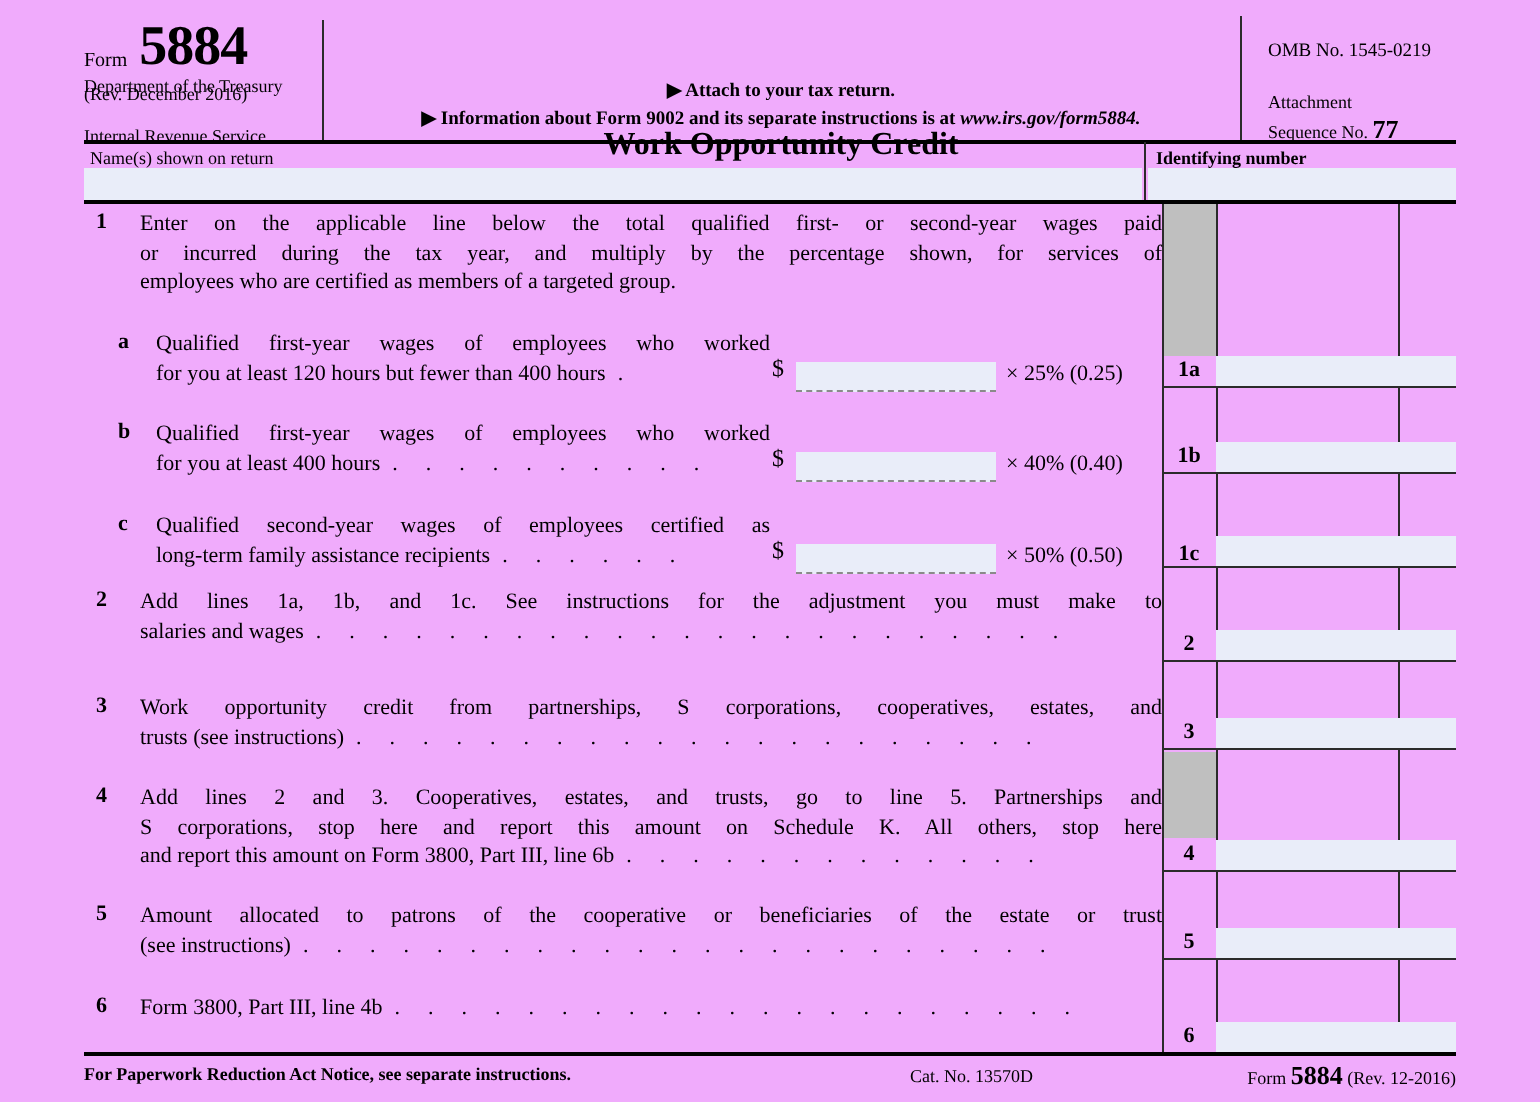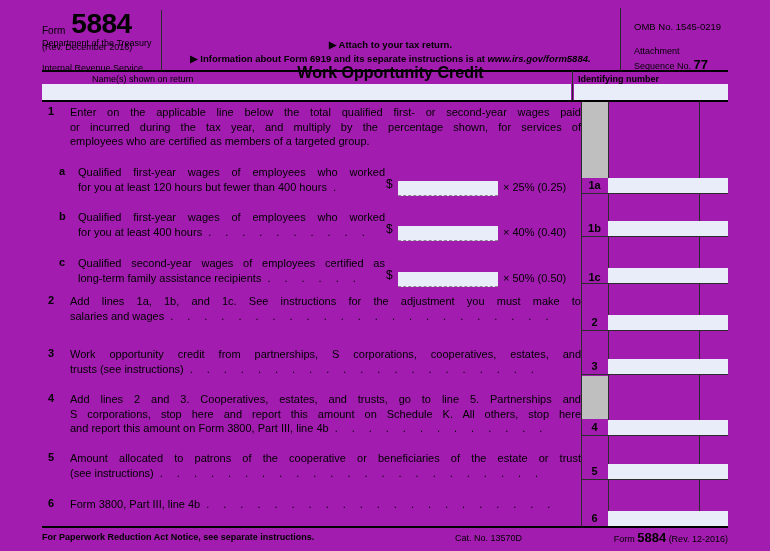--- a/index.html
+++ b/index.html
@@ -1,18 +1,18 @@
 <!DOCTYPE html>
 <html><head>
 <meta charset="utf-8">
 <style>
   html,body { margin:0; padding:0; background:#ffffff; }
   #page {
-    position:relative; width:770px; height:551px; background:#a21caf;
-    font-family:Liberation Sans, sans-serif; color:#000;
+    position:relative; width:770px; height:551px; background:#f0abfc;
+    font-family:Liberation Serif, serif; color:#000;
     overflow:hidden;
   }
   .abs { position:absolute; }
   .vline { position:absolute; width:1px; background:#2b2b2b; }
   .hline { position:absolute; height:1px; background:#2b2b2b; }
   .thick { background:#000; }
   .blue  { background:#e9edf9; }
   .grayc { background:#bfbfbf; }
   .small9  { font-size:9px;  line-height:10px; }
   .small10 { font-size:10px; line-height:11px; }
@@ -40,34 +40,34 @@
   <div class="abs" style="left:42px;top:12px;display:flex;align-items:flex-end;">
     <span class="small10">Form</span>
     <span style="font-size:28px;font-weight:bold;line-height:24px;letter-spacing:-0.5px;margin-left:6px;">5884</span>
   </div>
   <div class="abs small9" style="left:42px;top:42px;">(Rev. December 2016)</div>
   <div class="abs small9" style="left:42px;top:38px;">Department of the Treasury</div>
   <div class="abs small9" style="left:42px;top:63px;">Internal Revenue Service</div>
 
   <div class="hdr-center bold" style="top:24px;font-size:16px;margin-top:40px;">Work Opportunity Credit</div>
   <div class="hdr-center bold" style="top:39px;font-size:9.5px;">▶ Attach to your tax return.</div>
-  <div class="hdr-center bold" style="top:53px;font-size:9.5px;"><span>▶ Information about Form 6919 and its separate instructions is at </span><span style="font-style:italic;">www.irs.gov/form5884.</span></div>
+  <div class="hdr-center bold" style="top:53px;font-size:9.5px;"><span>▶ Information about Form 9002 and its separate instructions is at </span><span style="font-style:italic;">www.irs.gov/form5884.</span></div>
 
   <div class="abs" style="left:634px;top:21px;font-size:9.5px;">OMB No. 1545-0219</div>
   <div class="abs small9" style="left:634px;top:46px;">Attachment</div>
   <div class="abs" style="left:634px;top:57px;font-size:9px;">
     <span>Sequence No.</span>
     <span style="font-size:13px;font-weight:bold;">77</span>
   </div>
 
   <div class="vline" style="left:161px;top:10px;height:61px;"></div>
   <div class="vline" style="left:620px;top:8px;height:63px;"></div>
   <div class="abs thick" style="left:42px;top:70px;width:686px;height:2px;"></div>
 
-  <div class="abs small9" style="left:45px;top:74px;margin-left:47px;">Name(s) shown on return</div>
+  <div class="abs small9" style="left:45px;top:74px;">Name(s) shown on return</div>
   <div class="abs blue" style="left:42px;top:84px;width:529px;height:16px;font-size:10px;"></div>
   <div class="vline" style="left:572px;top:71px;height:29px;"></div>
   <div class="abs small9 bold" style="left:578px;top:74px;">Identifying number</div>
   <div class="abs blue" style="left:574px;top:84px;width:154px;height:16px;font-size:10px;"></div>
   <div class="abs thick" style="left:42px;top:100px;width:686px;height:2px;"></div>
 
   <div class="vline" style="left:581px;top:102px;height:425px;"></div>
   <div class="vline" style="left:608px;top:102px;height:425px;"></div>
   <div class="vline" style="left:699px;top:102px;height:425px;"></div>
 
@@ -143,21 +143,21 @@
   <div class="inum" style="left:48px;top:347px;">3</div>
   <div class="abs itext" style="left:70px;top:347px;width:511px;">
     <div class="jline">Work opportunity credit from partnerships, S corporations, cooperatives, estates, and</div>
     <div class="lline"><span>trusts (see instructions)</span><span class="leader">.....................</span></div>
   </div>
 
   <div class="inum" style="left:48px;top:392px;">4</div>
   <div class="abs itext" style="left:70px;top:392px;width:511px;">
     <div class="jline">Add lines 2 and 3. Cooperatives, estates, and trusts, go to line 5. Partnerships and</div>
     <div class="jline">S corporations, stop here and report this amount on Schedule K. All others, stop here</div>
-    <div class="lline"><span>and report this amount on Form 3800, Part III, line 4b</span><span class="leader">.............</span></div>
+    <div class="lline"><span>and report this amount on Form 3800, Part III, line 6b</span><span class="leader">.............</span></div>
   </div>
 
   <div class="inum" style="left:48px;top:451px;">5</div>
   <div class="abs itext" style="left:70px;top:451px;width:511px;">
     <div class="jline">Amount allocated to patrons of the cooperative or beneficiaries of the estate or trust</div>
     <div class="lline"><span>(see instructions)</span><span class="leader">.......................</span></div>
   </div>
 
   <div class="inum" style="left:48px;top:497px;">6</div>
   <div class="abs itext" style="left:70px;top:497px;width:511px;">

